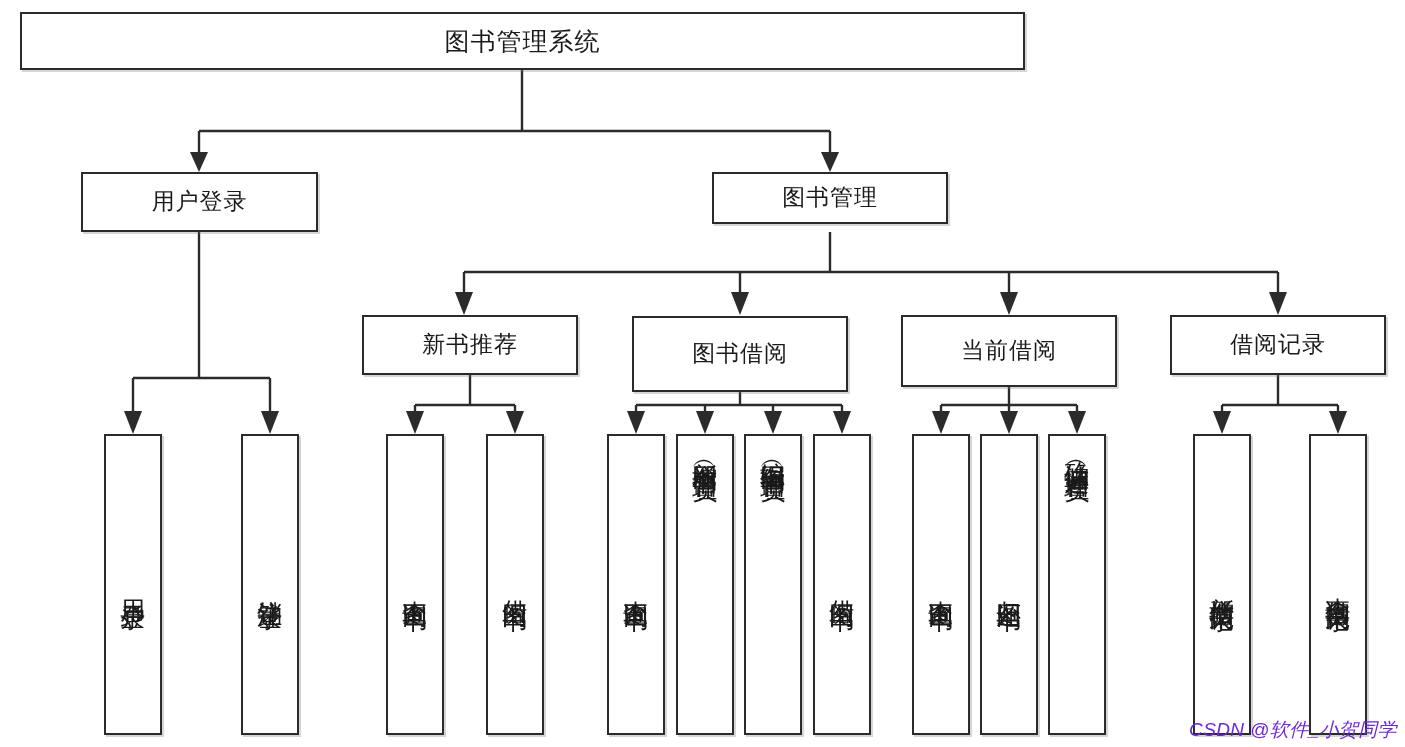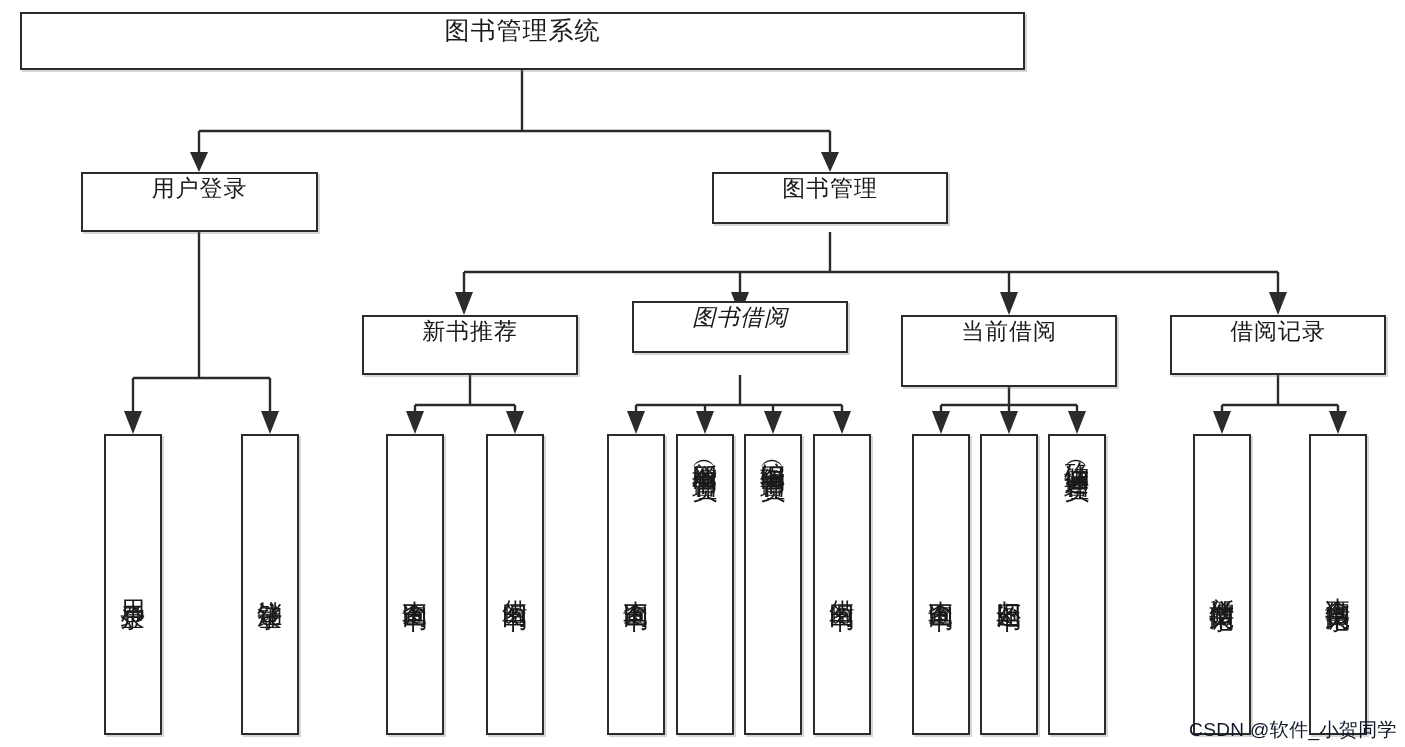--- a/index.html
+++ b/index.html
@@ -32,21 +32,21 @@
   #links polygon{ fill:#2b2b2b; }
 
   
   .node{
     position:absolute;
     box-sizing:border-box;
     background:#ffffff;
     border:2.6px solid #2b2b2b;
     box-shadow:2px 2px 0 rgba(120,120,120,0.30);
     display:flex;
-    align-items:flex-start;
+    align-items:center;
     justify-content:center;
     z-index:3;
   }
   .node .label{
     display:block;
     letter-spacing:0.04em;
     line-height:1.28;
     white-space:pre;
     color:#1a1a1a;
   }
@@ -75,25 +75,26 @@
   }
   
   .node.leaf.short{ align-items:center; padding-top:0; }
 
   
   #watermark{
     position:absolute;
     right:8px;
     bottom:4px;
     font-size:19px;
-    color:#0f172a;
+    color:#6d28d9;
     letter-spacing:0.02em;
     z-index:9;
     white-space:nowrap;
     user-select:none;
+    font-style:italic;
   }
 </style>
 </head>
 <body>
 
 <div id="canvas">
 
   <svg id="links" viewBox="0 0 1405 747" width="1405" height="747" aria-hidden="true">
 
     <line x1="522" y1="70" x2="522" y2="131"></line>
@@ -166,21 +167,21 @@
   <div class="node lvl2 horiz" style="left:81px;  top:172px; width:237px; height:60px;">
     <span class="label">用户登录</span>
   </div>
   <div class="node lvl2 horiz" style="left:712px; top:172px; width:236px; height:52px;">
     <span class="label">图书管理</span>
   </div>
 
   <div class="node lvl3 horiz" style="left:362px;  top:315px; width:216px; height:60px;">
     <span class="label">新书推荐</span>
   </div>
-  <div class="node lvl3 horiz" style="left:632px;  top:301px; width:216px; height:52px;font-style:italic;">
+  <div class="node lvl3 horiz" style="left:632px;  top:316px; width:216px; height:76px;">
     <span class="label">图书借阅</span>
   </div>
   <div class="node lvl3 horiz" style="left:901px;  top:315px; width:216px; height:72px;">
     <span class="label">当前借阅</span>
   </div>
   <div class="node lvl3 horiz" style="left:1170px; top:315px; width:216px; height:60px;">
     <span class="label">借阅记录</span>
   </div>
 
   <div class="node leaf short" style="left:104px; top:434px; width:58px; height:301px;">

